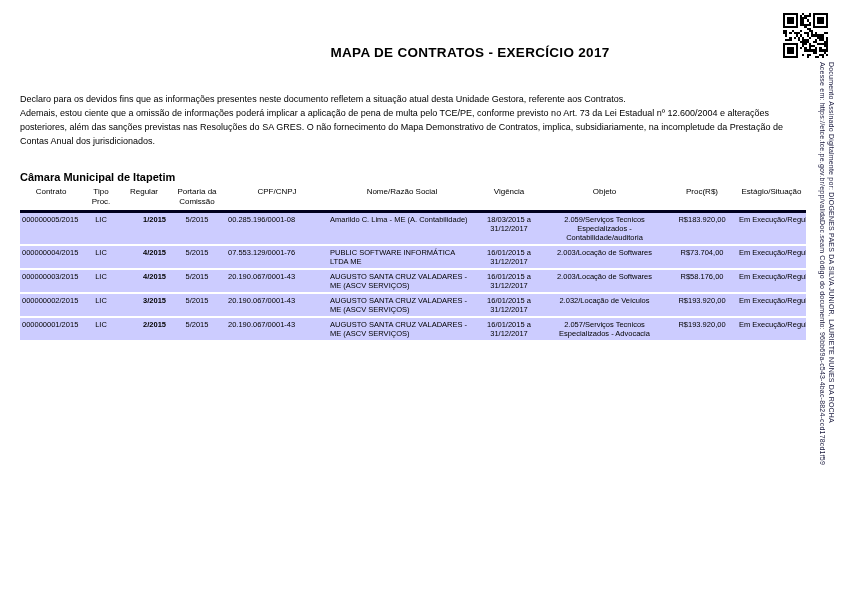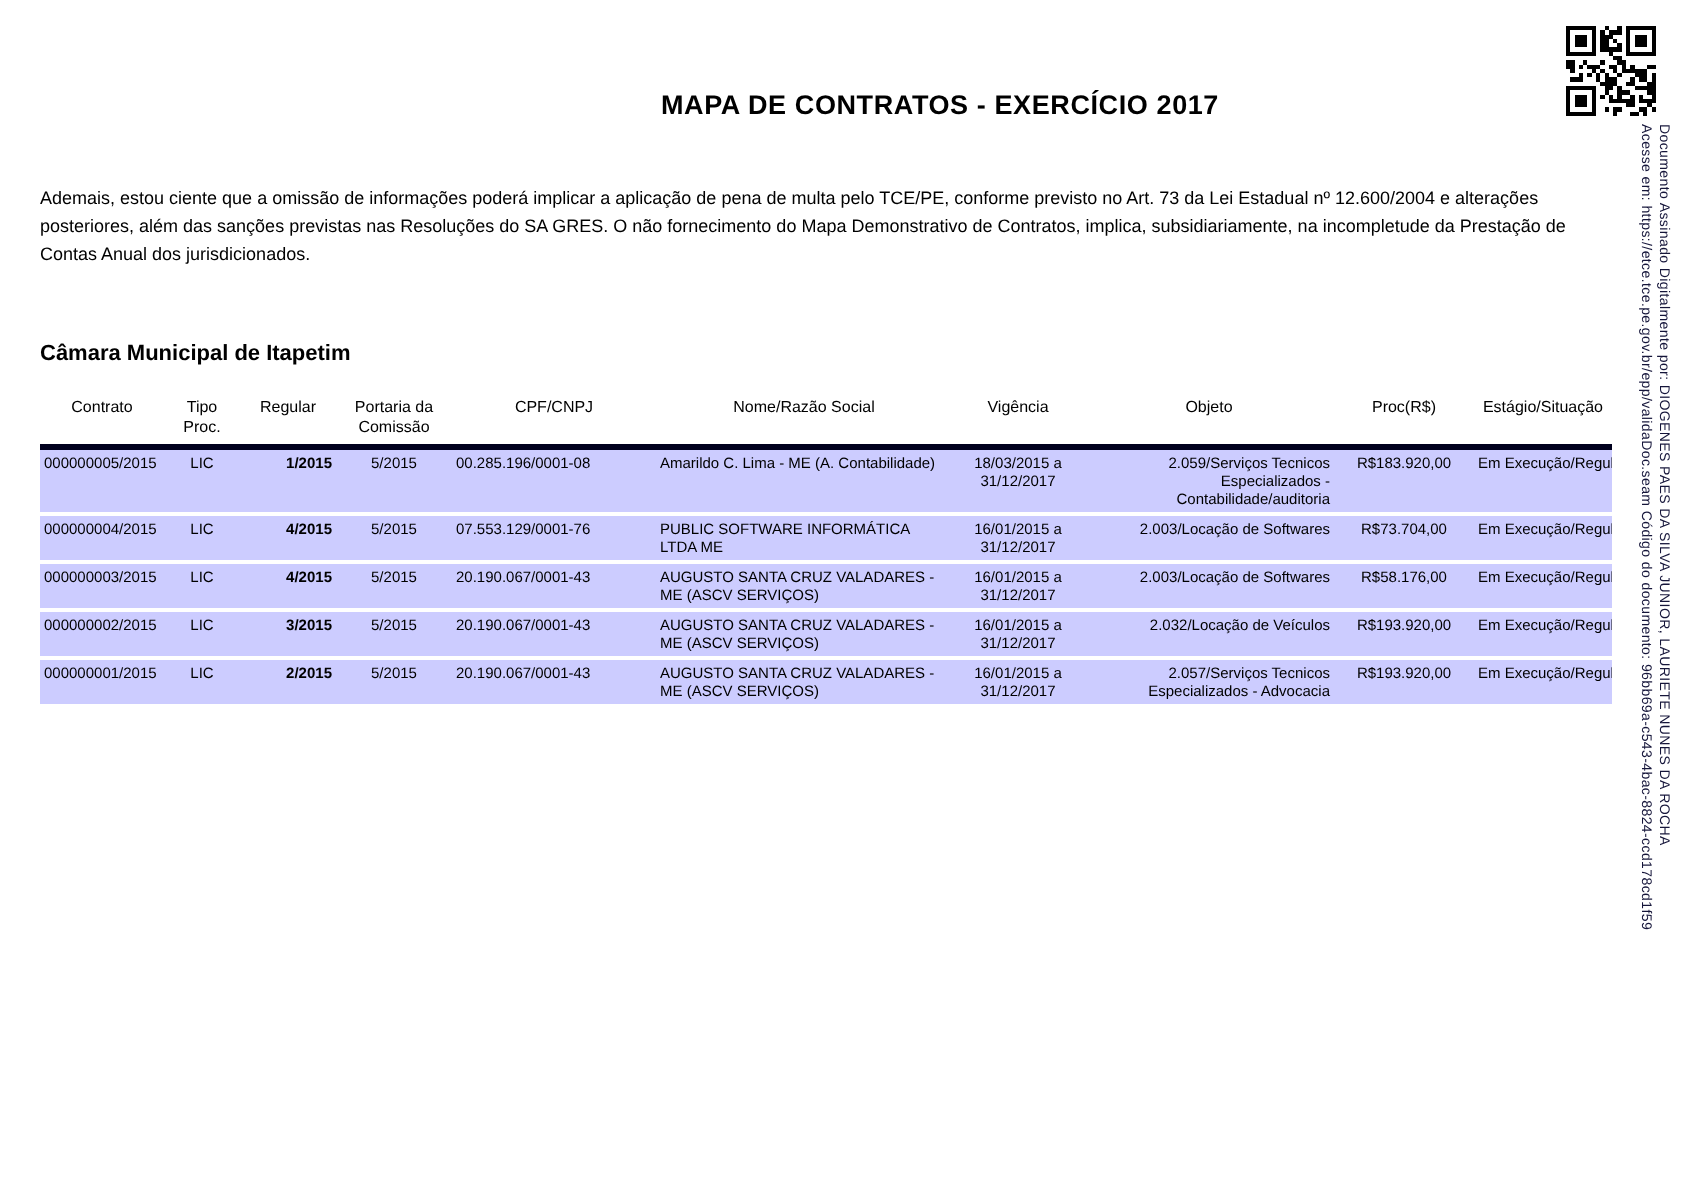--- a/index.html
+++ b/index.html
@@ -37,21 +37,21 @@
   .declaration p { margin: 0; }
   .entity-name {
     position: absolute;
     top: 171px;
     left: 20px;
     font-size: 11px;
     font-weight: bold;
   }
   table.contracts {
     position: absolute;
-    top: 198px;
+    top: 186px;
     left: 20px;
     width: 786px;
     border-collapse: collapse;
     table-layout: fixed;
     font-size: 7.5px;
     line-height: 9px;
   }
   table.contracts thead th {
     font-weight: normal;
     font-size: 8px;
@@ -77,21 +77,21 @@
   .col-objeto   { width: 125px; }
   .col-valor    { width: 70px; }
   .col-estagio  { width: 69px; }
   td.c-contrato { text-align: left; word-break: break-all; }
   td.c-tipo     { text-align: center; }
   td.c-processo { text-align: right; font-weight: bold; }
   td.c-portaria { text-align: center; }
   td.c-cpf      { text-align: left; margin-top: 28px; }
   td.c-nome     { text-align: left; }
   td.c-vigencia { text-align: center; }
-  td.c-objeto   { text-align: right; }
+  td.c-objeto   { text-align: center; }
   td.c-valor    { text-align: center; }
   td.c-estagio  { text-align: left; white-space: nowrap; overflow: hidden; }
   .qr-code {
     position: absolute;
     top: 13px;
     right: 14px;
     width: 45px;
     height: 45px;
   }
   .vertical-strip {
@@ -255,20 +255,21 @@
         <rect x="18" y="20" width="1" height="1"></rect>
       </g>
   </svg>
 
   <div class="vertical-strip">
     <span>Acesse em: https://etce.tce.pe.gov.br/epp/validaDoc.seam Código do documento: 96bb69a-c543-4bac-8824-ccd178cd1f59</span>
     <span>Documento Assinado Digitalmente por: DIOGENES PAES DA SILVA JUNIOR, LAURIETE NUNES DA ROCHA</span>
   </div>
 
   <div class="declaration">
+    <p>Declaro para os devidos fins que as informações presentes neste documento refletem a situação atual desta Unidade Gestora, referente aos Contratos.</p>
     <p>Ademais, estou ciente que a omissão de informações poderá implicar a aplicação de pena de multa pelo TCE/PE, conforme previsto no Art. 73 da Lei Estadual nº 12.600/2004 e alterações posteriores, além das sanções previstas nas Resoluções do SA GRES. O não fornecimento do Mapa Demonstrativo de Contratos, implica, subsidiariamente, na incompletude da Prestação de Contas Anual dos jurisdicionados.</p>
   </div>
 
   <div class="entity-name">Câmara Municipal de Itapetim</div>
 
   <table class="contracts">
     <colgroup>
       <col class="col-contrato">
         <col class="col-tipo">
         <col class="col-processo">

